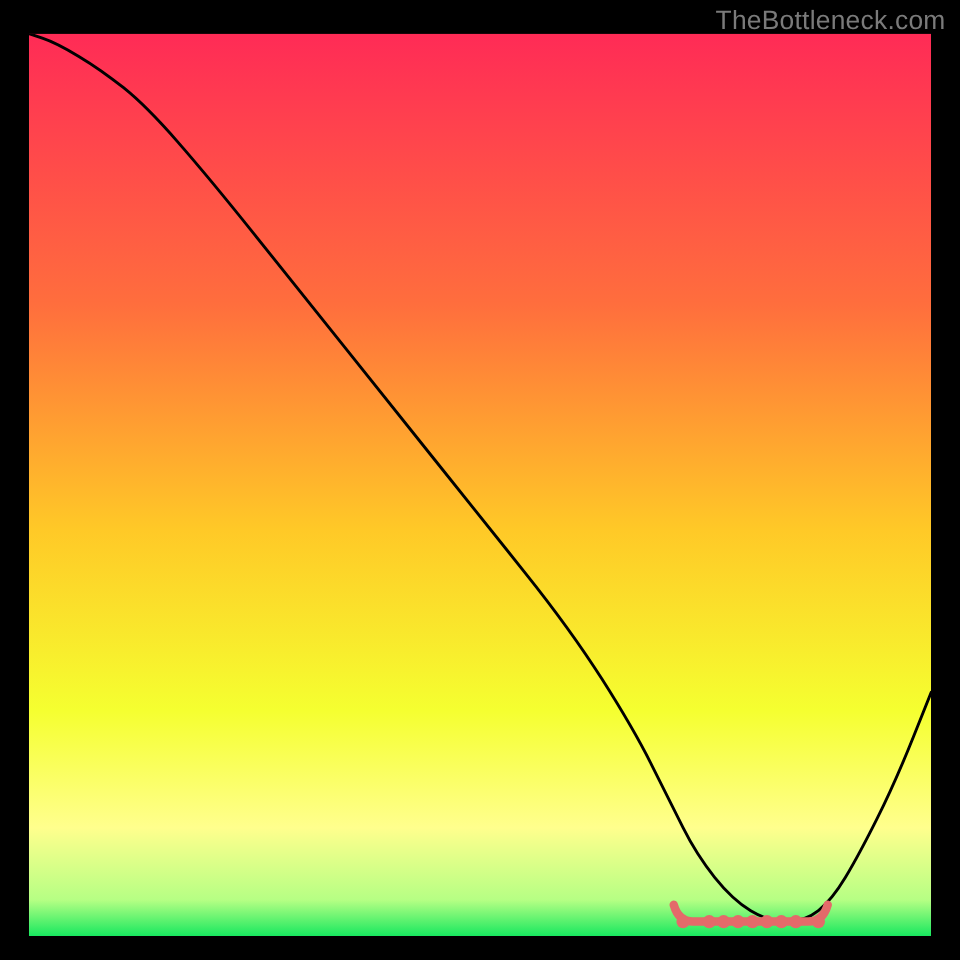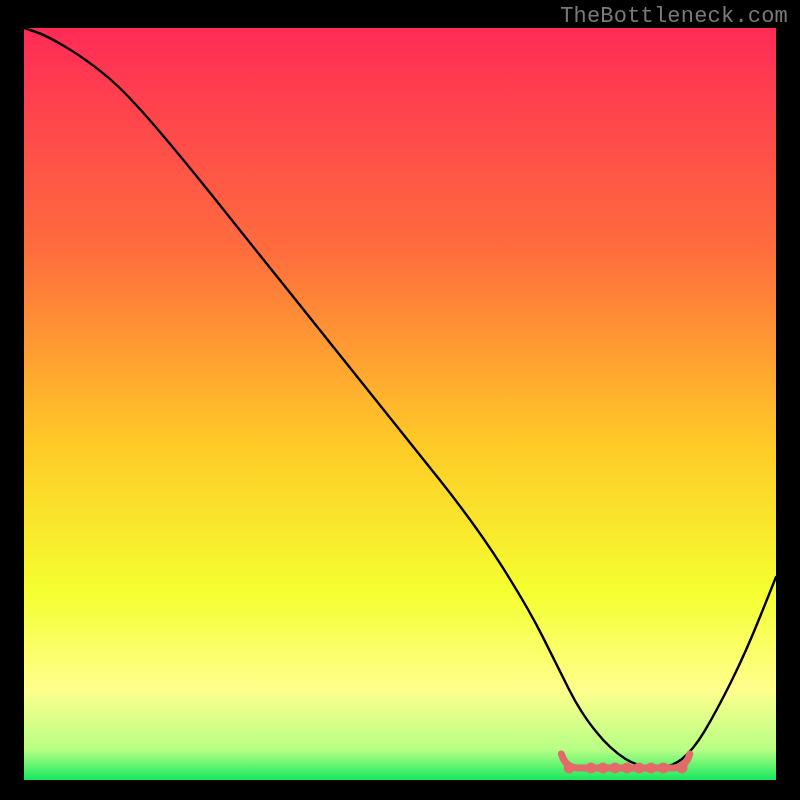--- a/index.html
+++ b/index.html
@@ -10,21 +10,20 @@
     background: #000;
     font-family: Arial, Helvetica, sans-serif;
   }
   .frame {
     position: absolute;
     left: 0;
     top: 0;
     width: 800px;
     height: 800px;
     background: #000;
-    font-family: Liberation Mono, monospace;
   }
   .watermark {
     position: absolute;
     top: 4px;
     right: 12px;
     color: #7a7a7a;
     font-size: 22px;
     font-weight: 400;
     letter-spacing: 0.2px;
   }

